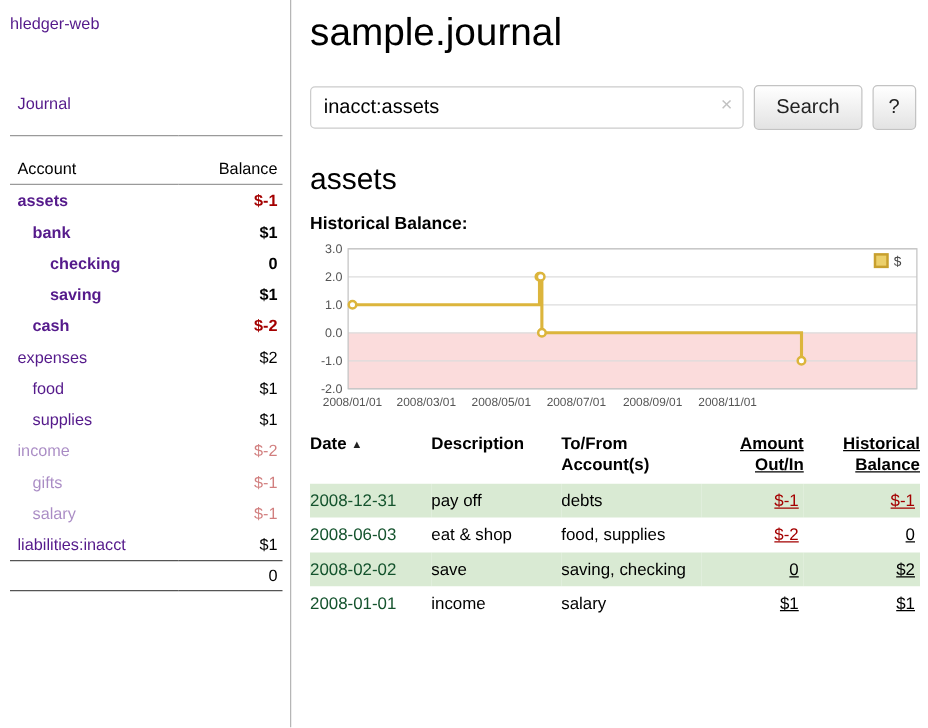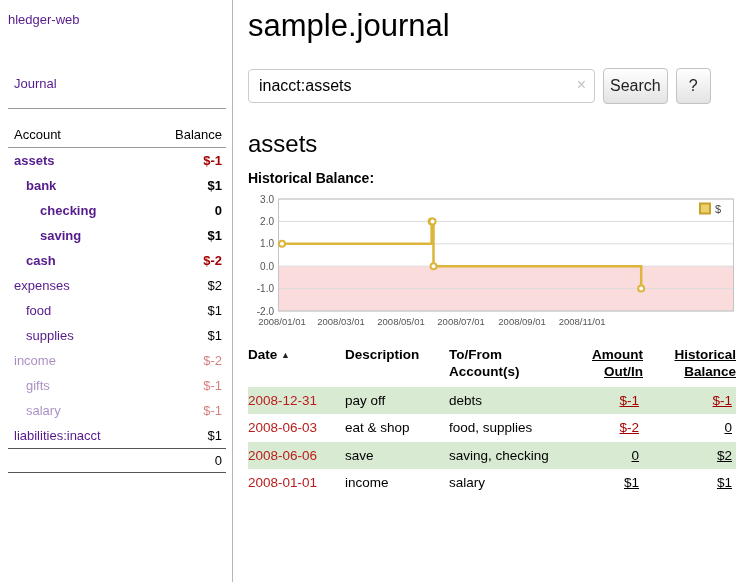--- a/index.html
+++ b/index.html
@@ -25,34 +25,34 @@
   .lvl3{padding-left:32px !important;}
   tr.total td{border-top:1px solid #555;border-bottom:1px solid #555;text-align:right;padding:4px 4px 4px 0;}
 
   
   .main{flex:1;box-sizing:border-box;padding:0 6px 0 15px;}
   h1{font-size:31px;font-weight:400;margin:8px 0 24px;}
   .search-row{display:flex;align-items:center;}
   .search-box{position:relative;width:347px;}
   .search-box input{width:100%;box-sizing:border-box;height:34px;border:1px solid #ccc;border-radius:4px;padding:0 30px 0 10px;font-size:16px;font-family:inherit;color:#000;}
   .clear-x{position:absolute;right:9px;top:7px;color:#c2c2c2;font-size:16px;cursor:pointer;}
-  .btn{height:36px;margin-left:8px;background:linear-gradient(#ffffff,#e3e3e3);border:1px solid #c3c3c3;border-radius:4px;font-size:16px;padding:0 6px;color:#222;font-family:inherit;cursor:pointer;}
+  .btn{height:36px;margin-left:8px;background:linear-gradient(#ffffff,#e3e3e3);border:1px solid #c3c3c3;border-radius:4px;font-size:16px;padding:0 17px;color:#222;font-family:inherit;cursor:pointer;}
   .btn-help{padding:0 12px;}
   h2{font-size:24px;font-weight:400;margin:26px 0 12px;}
   .chart-title{font-weight:bold;font-size:14px;margin:0 0 5px;}
   svg.chart{display:block;font-family:"Liberation Sans",sans-serif;}
 
   
   table.register{margin-top:14px;border-collapse:collapse;table-layout:fixed;width:488px;font-size:13.5px;}
   table.register th{font-weight:bold;text-align:left;vertical-align:top;padding:0 0 6px;line-height:1.25;}
   table.register th.num,table.register td.num{text-align:right;text-decoration:underline;}
   table.register td{padding:5px 4px 5px 0;vertical-align:top;line-height:1.3;}
   table.register tbody tr:nth-child(odd){background:#d9ead3;}
   .c-date{width:97px;}.c-desc{width:104px;}.c-acct{width:112px;}.c-amt{width:82px;}.c-bal{width:93px;}
-  .date-link{color:#b91c1c;cursor:pointer;}
+  .date-link{color:#14532d;cursor:pointer;}
   .sort{font-size:9px;position:relative;top:-1px;color:#222;}
 </style>
 </head>
 <body>
 
 <div class="app">
 
   <aside class="sidebar">
     <div>
       <a class="app-title">hledger-web</a>
@@ -192,21 +192,21 @@
             <td class="c-bal num neg">$-1</td>
           </tr>
           <tr>
             <td class="c-date"><span class="date-link">2008-06-03</span></td>
             <td class="c-desc">eat &amp; shop</td>
             <td class="c-acct">food, supplies</td>
             <td class="c-amt num neg">$-2</td>
             <td class="c-bal num">0</td>
           </tr>
           <tr>
-            <td class="c-date"><span class="date-link">2008-06-06</span></td>
+            <td class="c-date"><span class="date-link">2008-02-02</span></td>
             <td class="c-desc">save</td>
             <td class="c-acct">saving, checking</td>
             <td class="c-amt num">0</td>
             <td class="c-bal num">$2</td>
           </tr>
           <tr>
             <td class="c-date"><span class="date-link">2008-01-01</span></td>
             <td class="c-desc">income</td>
             <td class="c-acct">salary</td>
             <td class="c-amt num">$1</td>

